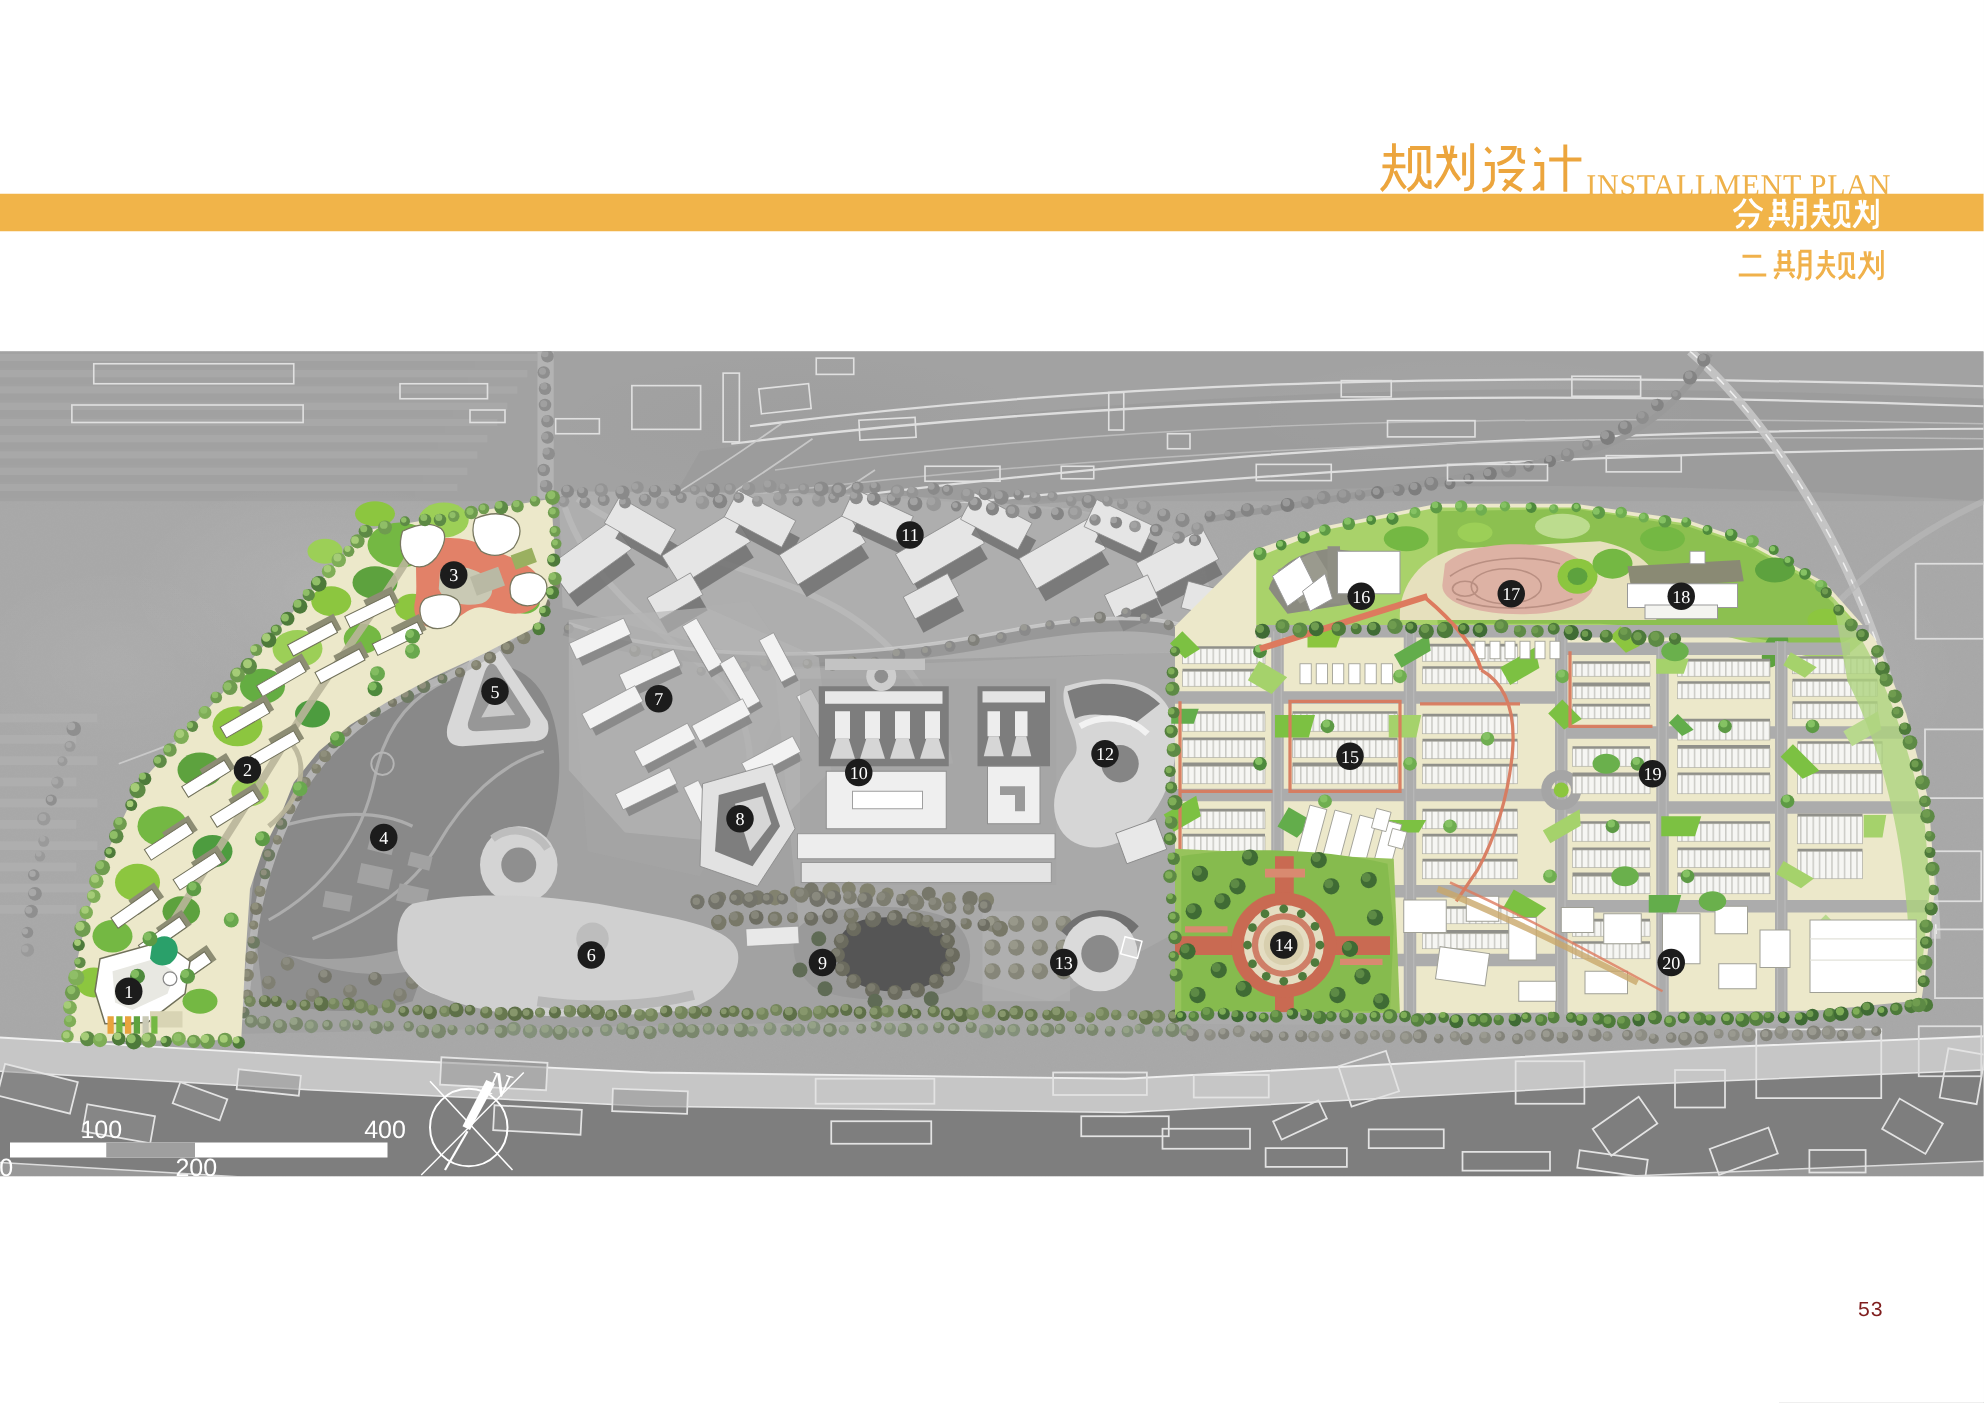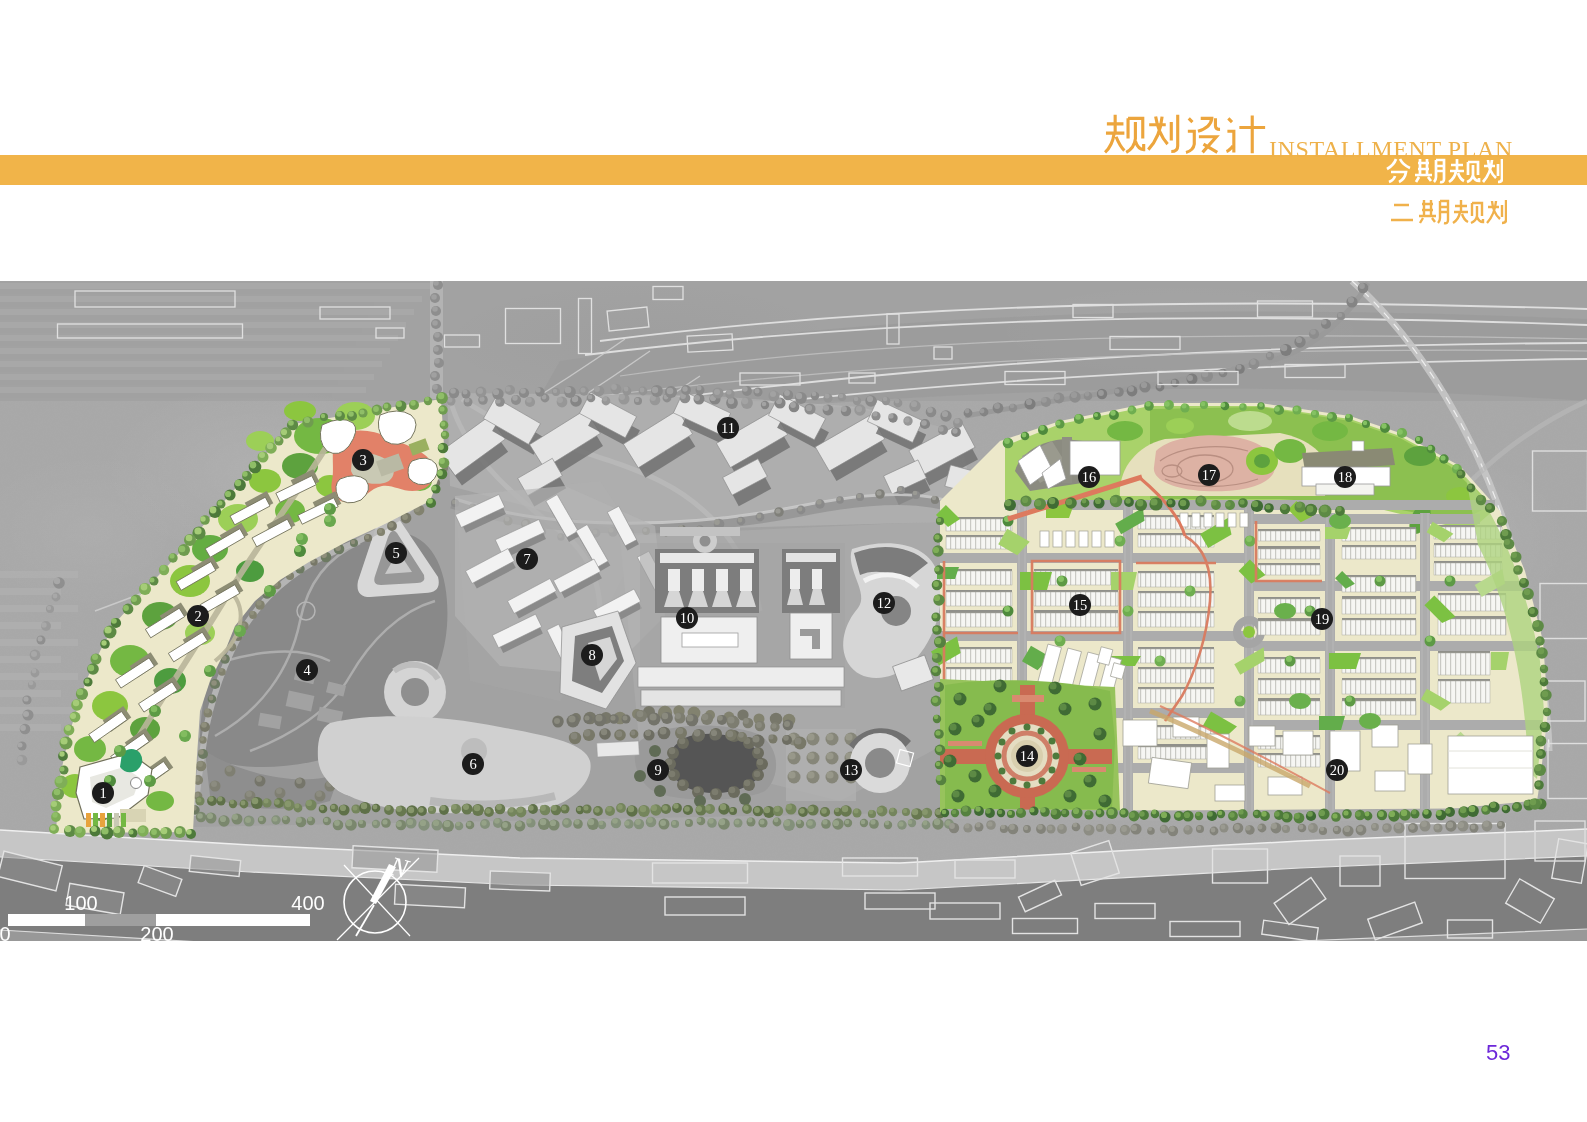--- a/index.html
+++ b/index.html
@@ -2358,14 +2358,14 @@
 <g>
         <circle cx="1322" cy="338" r="11" fill="#1c1c1c"></circle>
         <text x="1322" y="343" fill="#ffffff" font-size="14.5" font-family="Liberation Serif" text-anchor="middle">19</text>
       </g>
 <g>
         <circle cx="1337" cy="489" r="11" fill="#1c1c1c"></circle>
         <text x="1337" y="494" fill="#ffffff" font-size="14.5" font-family="Liberation Serif" text-anchor="middle">20</text>
       </g>
 </svg>
 
-<div style="position:absolute;left:1486px;top:1040px;color:#6d28d9;font-family:Liberation Sans, sans-serif;font-size:22px;">53</div>
+<div style="position:absolute;left:1486px;top:1040px;color:#7f1d1d;font-family:Liberation Mono, monospace;font-size:17px;">53</div>
 </div>
 
 </body></html>

